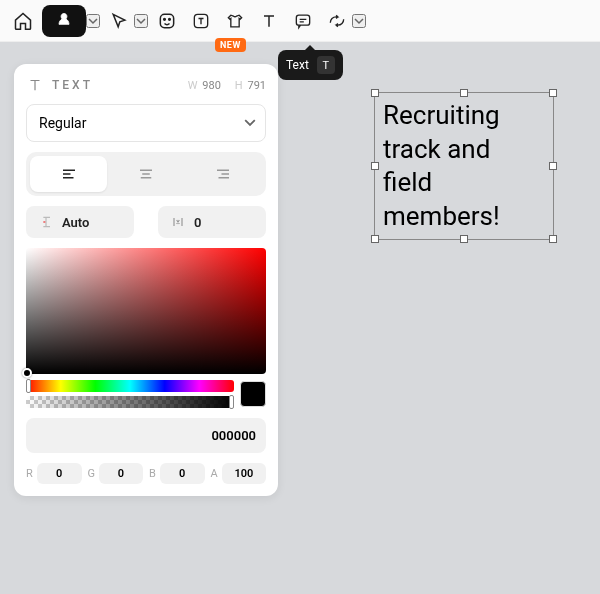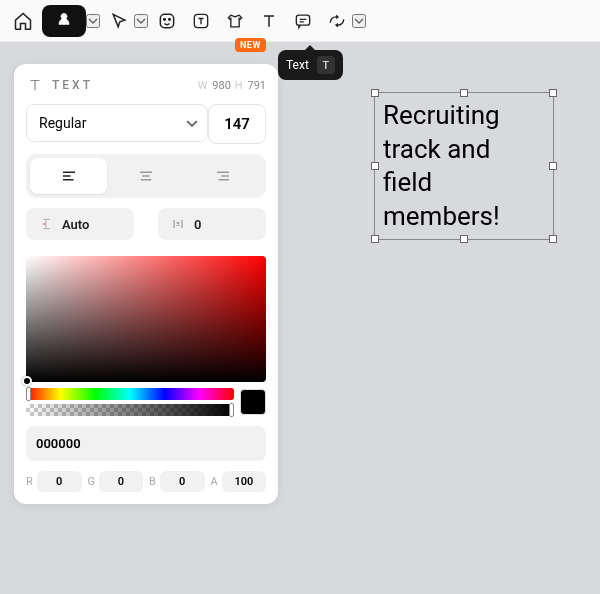--- a/index.html
+++ b/index.html
@@ -6,64 +6,64 @@
   body { background: #d7d9dc; width: 600px; height: 594px; overflow: hidden; position: relative; }
   
   .toolbar { background: #fafafa; height: 42px; display: flex; align-items: center; padding: 0 8px; gap: 4px; border-bottom: 1px solid #eee; position: relative; }
   .tool-btn { width: 30px; height: 30px; border: none; background: transparent; border-radius: 6px; display: flex; align-items: center; justify-content: center; cursor: pointer; color: #222; position: relative; }
   .tool-btn svg { width: 20px; height: 20px; }
   .tool-group { display: flex; align-items: center; }
   .tool-group .chev { width: 14px; display:flex; align-items:center; justify-content:center; cursor:pointer; }
   .tool-group .chev svg { width:10px; height:10px; }
   .active-dark { background: #111; color: #fff; border-radius: 8px; padding: 2px 6px; height: 32px; width: 44px; display:flex; align-items:center; justify-content:center;}
   .active-dark svg { fill:#fff; stroke:#fff; }
-  .new-badge { position:absolute; top: 38px; left: 215px; background:#ff6a13; color:#fff; font-size:9px; font-weight:700; padding:2px 5px; border-radius:4px; letter-spacing:0.5px;margin-left:20px; }
+  .new-badge { position:absolute; top: 38px; left: 215px; background:#ff6a13; color:#fff; font-size:9px; font-weight:700; padding:2px 5px; border-radius:4px; letter-spacing:0.5px; }
   
   .tooltip { position:absolute; top: 50px; left: 278px; background:#1a1a1a; color:#fff; font-size:12px; padding:6px 8px; border-radius:8px; display:flex; align-items:center; gap:8px; }
   .tooltip .key { background:#333; border-radius:4px; width:18px; height:18px; display:flex; align-items:center; justify-content:center; font-size:11px; }
   .tooltip::before { content:""; position:absolute; top:-5px; left:50%; transform:translateX(-50%); border-left:5px solid transparent; border-right:5px solid transparent; border-bottom:5px solid #1a1a1a; }
   
   .panel { position:absolute; top: 64px; left: 14px; width: 264px; background:#fff; border-radius:12px; padding:12px; box-shadow: 0 2px 10px rgba(0,0,0,0.08); }
   .panel-head { display:flex; align-items:center; justify-content:space-between; margin-bottom:10px; }
   .panel-title { display:flex; align-items:center; gap:8px; color:#888; font-size:12px; letter-spacing:3px; font-weight:500; }
   .panel-title svg { width:18px; height:18px; stroke:#888; }
-  .dims { display:flex; gap:4px; font-size:11px; color:#aaa;justify-content:center; }
+  .dims { display:flex; gap:14px; font-size:11px; color:#aaa;justify-content:center; }
   .dims span.lbl { color:#ccc; margin-right:2px; }
   .dims .v { color:#888; }
   
   .field { width:100%; border:1px solid #e5e5e5; border-radius:8px; padding:10px 12px; font-size:14px; margin-bottom:10px; background:#fff; outline:none; }
   .row { display:flex; gap:0; margin-bottom:10px; }
   .select-wrap { flex:1; position:relative; }
   .select-wrap .field { padding-right:30px; }
   .select-wrap .chev-d { position:absolute; right:10px; top:50%; transform:translateY(-50%); pointer-events:none; }
   .size-field { width:58px; text-align:center; border:1px solid #e5e5e5; border-radius:8px; padding:10px 4px; font-size:15px; font-weight:600; background:#fff; outline:none; }
   
   .seg { display:flex; background:#f1f1f1; border-radius:10px; padding:4px; margin-bottom:10px; }
   .seg-btn { flex:1; height:36px; border:none; background:transparent; border-radius:8px; display:flex; align-items:center; justify-content:center; cursor:pointer; color:#999; }
   .seg-btn.active { background:#fff; color:#222; box-shadow:0 1px 2px rgba(0,0,0,0.08); }
   .seg-btn svg { width:18px; height:18px; }
   
-  .row2 { display:flex; gap:24px; margin-bottom:16px; }
+  .row2 { display:flex; gap:24px; margin-bottom:10px; }
   .pill { display:flex; align-items:center; gap:8px; background:#f1f1f1; border-radius:8px; padding:8px 12px; font-size:13px; font-weight:600; color:#222; }
   .pill svg { width:16px; height:16px; stroke:#999; }
   .pill .ic { color:#999; display:flex; align-items:center; }
   .pill-flex { flex:1; }
   
   .color-area { position:relative; width:100%; height:126px; border-radius:4px; background: linear-gradient(to top, #000, transparent), linear-gradient(to right, #fff, #ff0000); margin-bottom:6px; }
   .picker-dot { position:absolute; width:10px; height:10px; border:2px solid #fff; border-radius:50%; background:#000; left:-4px; bottom:-4px; box-shadow:0 0 2px rgba(0,0,0,0.5); }
   
   .hue-row { display:flex; gap:6px; align-items:center; margin-bottom:4px; }
   .sliders { flex:1; }
   .hue { height:12px; border-radius:3px; background: linear-gradient(to right, #ff0000, #ffff00, #00ff00, #00ffff, #0000ff, #ff00ff, #ff0000); position:relative; margin-bottom:4px; }
   .alpha { height:12px; border-radius:3px; position:relative; background-image: linear-gradient(to right, transparent, #000), linear-gradient(45deg, #ccc 25%, transparent 25%, transparent 75%, #ccc 75%), linear-gradient(45deg, #ccc 25%, transparent 25%, transparent 75%, #ccc 75%); background-size: 100% 100%, 8px 8px, 8px 8px; background-position: 0 0, 0 0, 4px 4px; }
   .slider-thumb { position:absolute; width:5px; height:14px; background:#fff; border:1px solid #888; border-radius:2px; top:-1px; }
   .swatch { width:26px; height:26px; background:#000; border-radius:4px; border:1px solid #ddd; }
   
   .hex-row { display:flex; justify-content:center; margin:10px 0; }
-  .hex-field { background:#f1f1f1; border:none; border-radius:8px; padding:10px; width:100%; text-align:left; font-size:13px; font-weight:600; outline:none; }
+  .hex-field { background:#f1f1f1; border:none; border-radius:8px; padding:10px; width:100%; text-align:right; font-size:13px; font-weight:600; outline:none; }
   
   .rgba-row { display:flex; gap:6px; align-items:center; }
   .rgba-item { display:flex; align-items:center; gap:4px; flex:1; }
   .rgba-item .l { color:#aaa; font-size:11px; }
   .rgba-item .v { background:#f1f1f1; border-radius:6px; padding:4px 6px; font-size:11px; font-weight:600; flex:1; text-align:center; }
   
   .canvas-text { position:absolute; top:92px; left:374px; width:180px; border:1px solid #888; padding:6px 8px; font-family: Georgia, 'Times New Roman', serif; font-size:26px; line-height:1.25; color:#000; }
   .handle { position:absolute; width:8px; height:8px; background:#fff; border:1px solid #666; }
   .h-tl{top:-4px;left:-4px}.h-tr{top:-4px;right:-4px}.h-bl{bottom:-4px;left:-4px}.h-br{bottom:-4px;right:-4px}
   .h-tm{top:-4px;left:50%;margin-left:-4px}.h-bm{bottom:-4px;left:50%;margin-left:-4px}
@@ -169,21 +169,20 @@
   </div>
 
 
   <div class="row">
     <div class="select-wrap">
       <input class="field" style="margin-bottom: 0px;" value="Regular">
       <span class="chev-d"><svg width="12" height="12" viewBox="0 0 10 10">
             <path d="M1 3l4 4 4-4" stroke="#666" stroke-width="1.5" fill="none"></path>
           </svg></span>
     </div>
-    <input class="size-field" value="147" style="">
   </div>
 
   <div class="seg">
     <button class="seg-btn active">
       <svg viewBox="0 0 24 24" stroke="currentColor" stroke-width="2">
           <path d="M4 7h16M4 12h10M4 17h14"></path>
         </svg>
     </button>
     <button class="seg-btn">
       <svg viewBox="0 0 24 24" stroke="currentColor" stroke-width="2">

